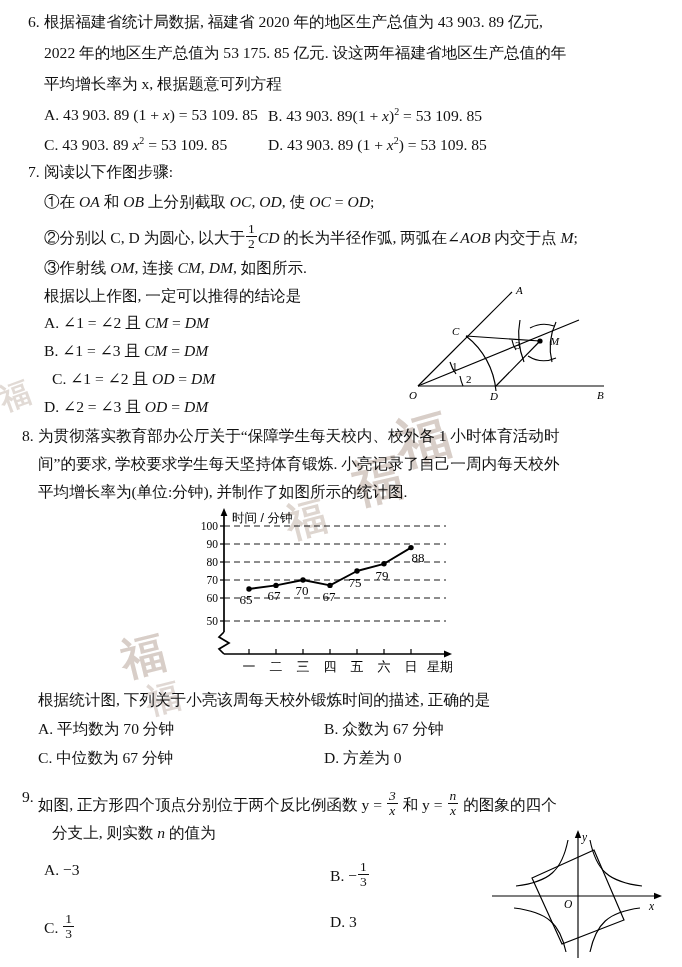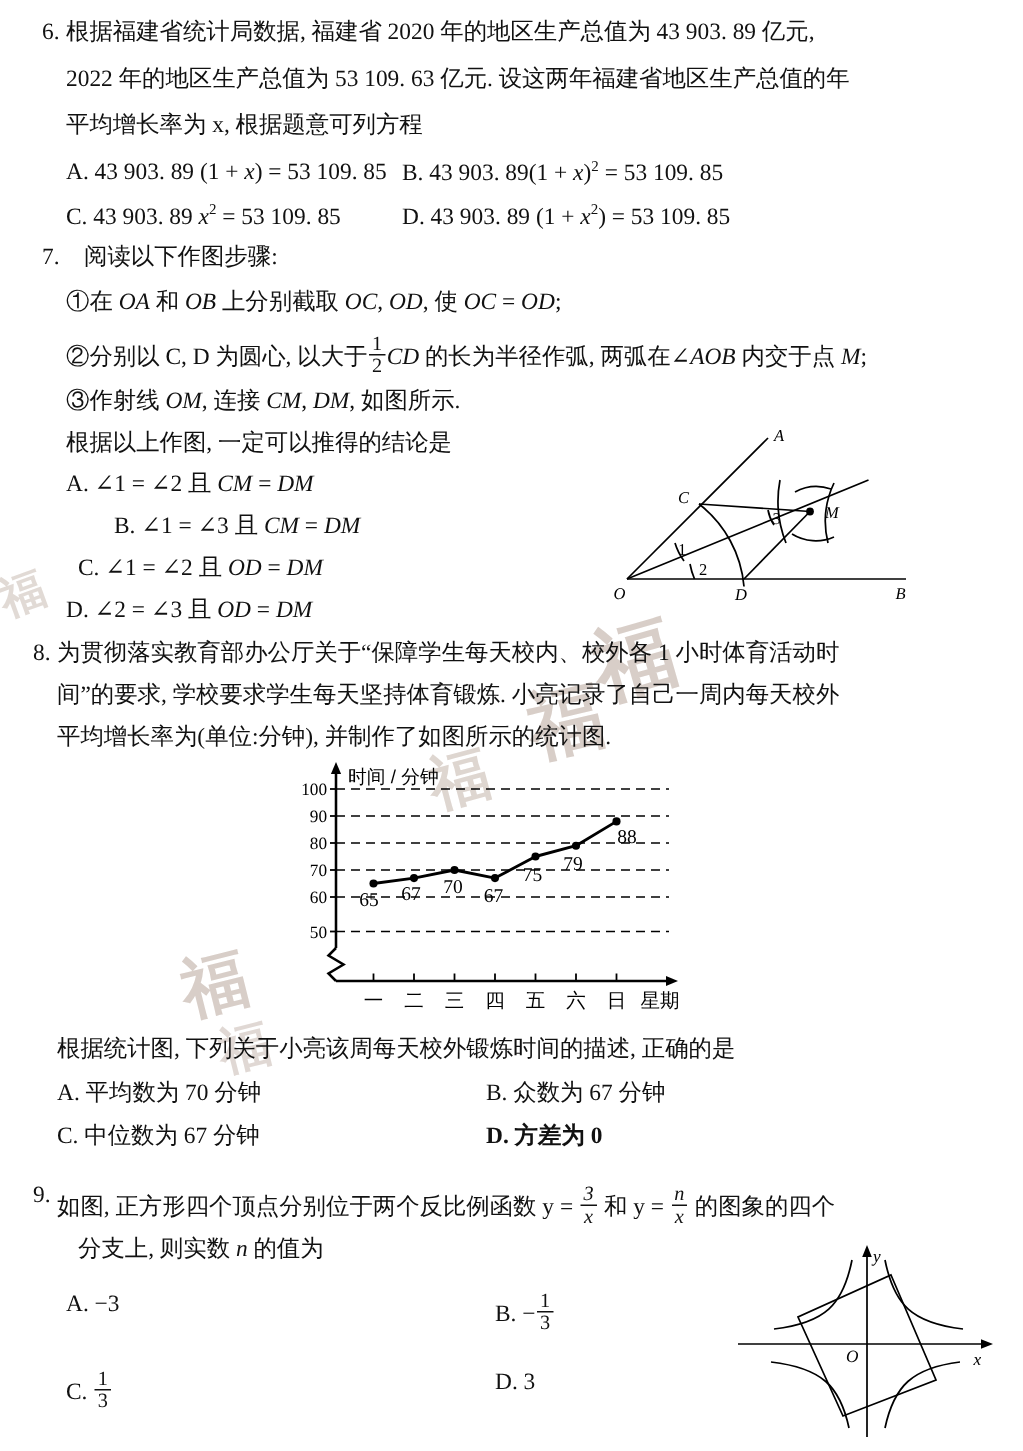--- a/index.html
+++ b/index.html
@@ -98,62 +98,62 @@
 
   <div class="wm wm-1">福</div>
   <div class="wm wm-2">福</div>
   <div class="wm wm-3">福</div>
   <div class="wm wm-4">福</div>
   <div class="wm wm-5">福</div>
   <div class="wm wm-6">福</div>
 
   <div class="qline" style="left:28px; top:14px;">6.</div>
   <div class="qline" style="left:44px; top:14px;">根据福建省统计局数据, 福建省 2020 年的地区生产总值为 43 903. 89 亿元,</div>
-  <div class="qline" style="left:44px; top:45px;">2022 年的地区生产总值为 53 109. 63 亿元. 设这两年福建省地区生产总值的年</div>
+  <div class="qline" style="left:44px; top:45px;">2022 年的地区生产总值为 53 175. 85 亿元. 设这两年福建省地区生产总值的年</div>
   <div class="qline" style="left:44px; top:76px;">平均增长率为 x, 根据题意可列方程</div>
 
   <div class="qline" style="left:44px; top:107px;">
     <span>A.</span>
     <span>43 903. 89 (1 + <span class="it">x</span>) = 53 109. 85</span>
   </div>
   <div class="qline" style="left:268px; top:107px;">
     <span>B.</span>
     <span>43 903. 89(1 + <span class="it">x</span>)<span class="supn">2</span> = 53 109. 85</span>
   </div>
   <div class="qline" style="left:44px; top:136px;font-family:Liberation Serif, serif;">
     <span>C.</span>
     <span>43 903. 89 <span class="it">x</span><span class="supn">2</span> = 53 109. 85</span>
   </div>
   <div class="qline" style="left:268px; top:136px;">
     <span>D.</span>
     <span>43 903. 89 (1 + <span class="it">x</span><span class="supn">2</span>) = 53 109. 85</span>
   </div>
 
   <div class="qline" style="left:28px; top:164px;">7.</div>
-  <div class="qline" style="left:44px; top:164px;margin-left:12px;">阅读以下作图步骤:</div>
+  <div class="qline" style="left:44px; top:164px;">阅读以下作图步骤:</div>
 
   <div class="qline" style="left:44px; top:194px;">
     ①在 <span class="it">OA</span> 和 <span class="it">OB</span> 上分别截取 <span class="it">OC</span>, <span class="it">OD</span>, 使 <span class="it">OC</span> = <span class="it">OD</span>;
   </div>
 
   <div class="qline" style="left:44px; top:222px;">
     <span>②分别以 C, D 为圆心, 以大于</span><span class="frac"><span class="n">1</span><span class="d">2</span></span><span class="it">CD</span> 的长为半径作弧, 两弧在∠<span class="it">AOB</span> 内交于点 <span class="it">M</span>;
   </div>
 
   <div class="qline" style="left:44px; top:288px;">根据以上作图, 一定可以推得的结论是</div>
 
   <div class="qline" style="left:44px; top:260px;">
     ③作射线 <span class="it">OM</span>, 连接 <span class="it">CM</span>, <span class="it">DM</span>, 如图所示.
   </div>
 
   <div class="qline" style="left:44px; top:315px;">
     <span>A.</span>
     <span>∠1 = ∠2 且 <span class="it">CM</span> = <span class="it">DM</span></span>
   </div>
-  <div class="qline" style="left:44px; top:343px;margin-left:32px;">
+  <div class="qline" style="left:44px; top:343px;">
     <span>B.</span>
     <span>∠1 = ∠3 且 <span class="it">CM</span> = <span class="it">DM</span></span>
   </div>
   <div class="qline" style="left:52px; top:371px;">
     <span>C.</span>
     <span>∠1 = ∠2 且 <span class="it">OD</span> = <span class="it">DM</span></span>
   </div>
   <div class="qline" style="left:44px; top:399px;">
     <span>D.</span>
     <span>∠2 = ∠3 且 <span class="it">OD</span> = <span class="it">DM</span></span>
@@ -298,21 +298,21 @@
     <span>平均数为 70 分钟</span>
   </div>
   <div class="qline" style="left:324px; top:721px;">
     <span>B.</span>
     <span>众数为 67 分钟</span>
   </div>
   <div class="qline" style="left:38px; top:750px;">
     <span>C.</span>
     <span>中位数为 67 分钟</span>
   </div>
-  <div class="qline" style="left:324px; top:750px;font-weight:bold;">
+  <div class="qline" style="left:324px; top:750px;">
     <span>D.</span>
     <span>方差为 0</span>
   </div>
 
   <div class="qline" style="left:22px; top:789px;">9.</div>
   <div class="qline" style="left:38px; top:789px;">
     <span>如图, 正方形四个顶点分别位于两个反比例函数 y =</span>
     <span class="frac ital"><span class="n">3</span><span class="d">x</span></span>
     <span>和 y =</span>
     <span class="frac ital"><span class="n">n</span><span class="d">x</span></span>

